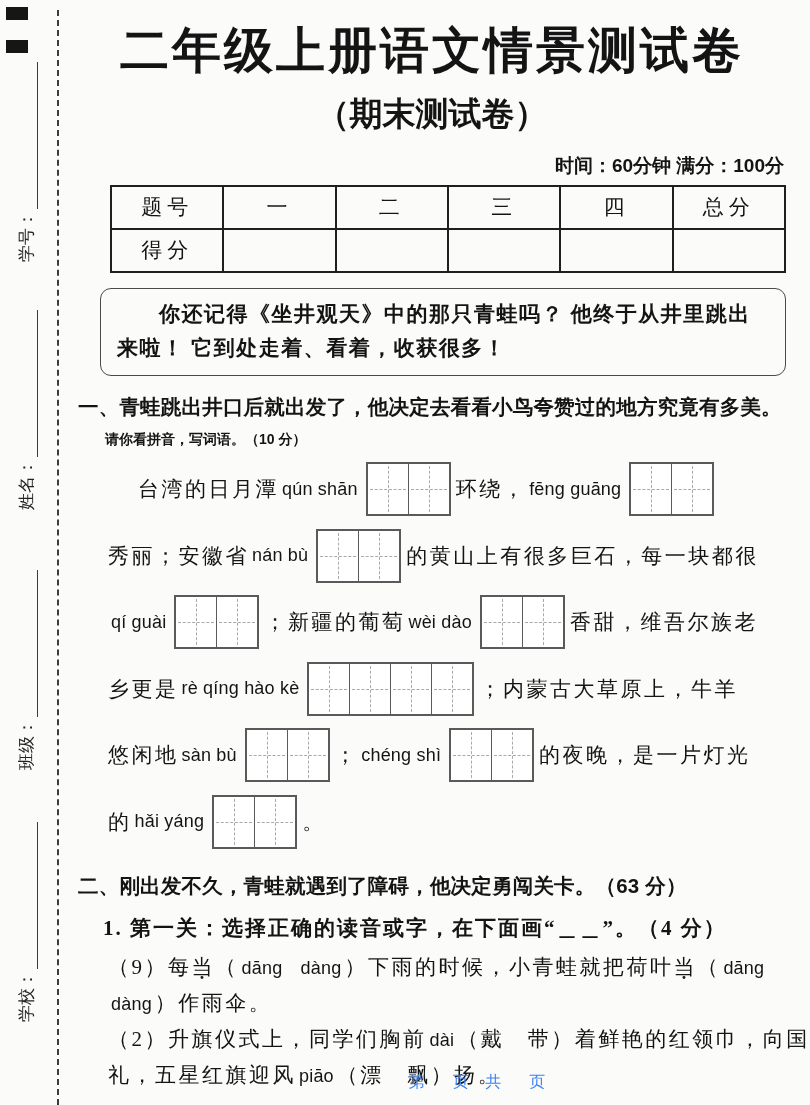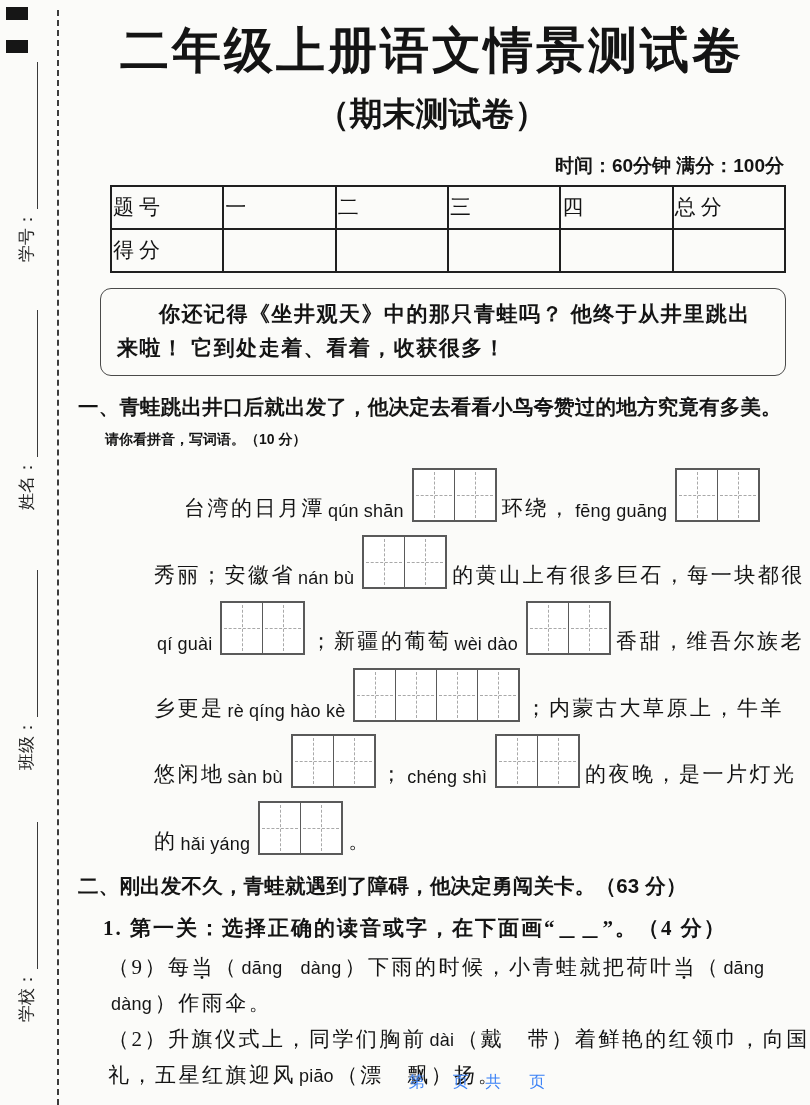--- a/index.html
+++ b/index.html
@@ -25,35 +25,35 @@
 
   .title{font-family:"Liberation Sans","DejaVu Sans",sans-serif;font-weight:900;
          font-size:49px;letter-spacing:3px;text-align:center;line-height:1.1;}
   .subtitle{font-family:"Liberation Sans","DejaVu Sans",sans-serif;font-weight:800;
             font-size:33px;text-align:center;margin-top:14px;}
   .meta{font-family:"Liberation Sans","DejaVu Sans",sans-serif;font-weight:700;
         font-size:19px;text-align:right;margin-top:16px;padding-right:2px;}
 
   table.score{border-collapse:collapse;margin-top:6px;margin-left:32px;
               width:calc(100% - 32px);table-layout:fixed;}
-  table.score td{border:2.2px solid #1f1f1f;height:39px;text-align:left;
+  table.score td{border:2.2px solid #1f1f1f;height:39px;text-align:center;
                  font-size:21px;letter-spacing:5px;}
 
   .intro-box{border:1.6px solid #4a4a4a;border-radius:11px;margin:15px 0 0 22px;
              padding:8px 16px 10px 16px;}
   .intro-box p{margin:0;font-size:21px;line-height:34px;font-weight:600;
                text-indent:2em;letter-spacing:1.5px;}
 
   .sec-heading{font-family:Liberation Sans, sans-serif;font-weight:800;
                font-size:20.5px;margin-top:16px;line-height:30px;letter-spacing:0.2px;}
   .sec-subheading{font-family:"Liberation Sans","DejaVu Sans",sans-serif;font-weight:800;
                   font-size:14px;margin-left:27px;line-height:30px;margin-top:2px;}
 
   .fill-lines{margin-left:30px;margin-top:2px;}
-  .fill-line{display:flex;align-items:flex-end;height:66.5px;white-space:nowrap;margin-left:46px;}
+  .fill-line{display:flex;align-items:center;height:66.5px;white-space:nowrap;}
   .fill-line:first-child{padding-left:30px;}
 
   .hz{font-size:21px;letter-spacing:2.5px;}
   .py{font-family:"Liberation Sans","DejaVu Sans",sans-serif;font-size:18px;
       letter-spacing:0.2px;margin:0 3px;}
 
   .wbox{display:inline-flex;border:2px solid #5a5a5a;margin:0 5px;background:#fff;}
   .wcell{width:40px;height:50px;position:relative;}
   .wcell + .wcell{border-left:1.6px solid #5a5a5a;}
   .wcell::before{content:"";position:absolute;left:50%;top:2px;bottom:2px;border-left:1.2px dashed #a9a9a9;}

